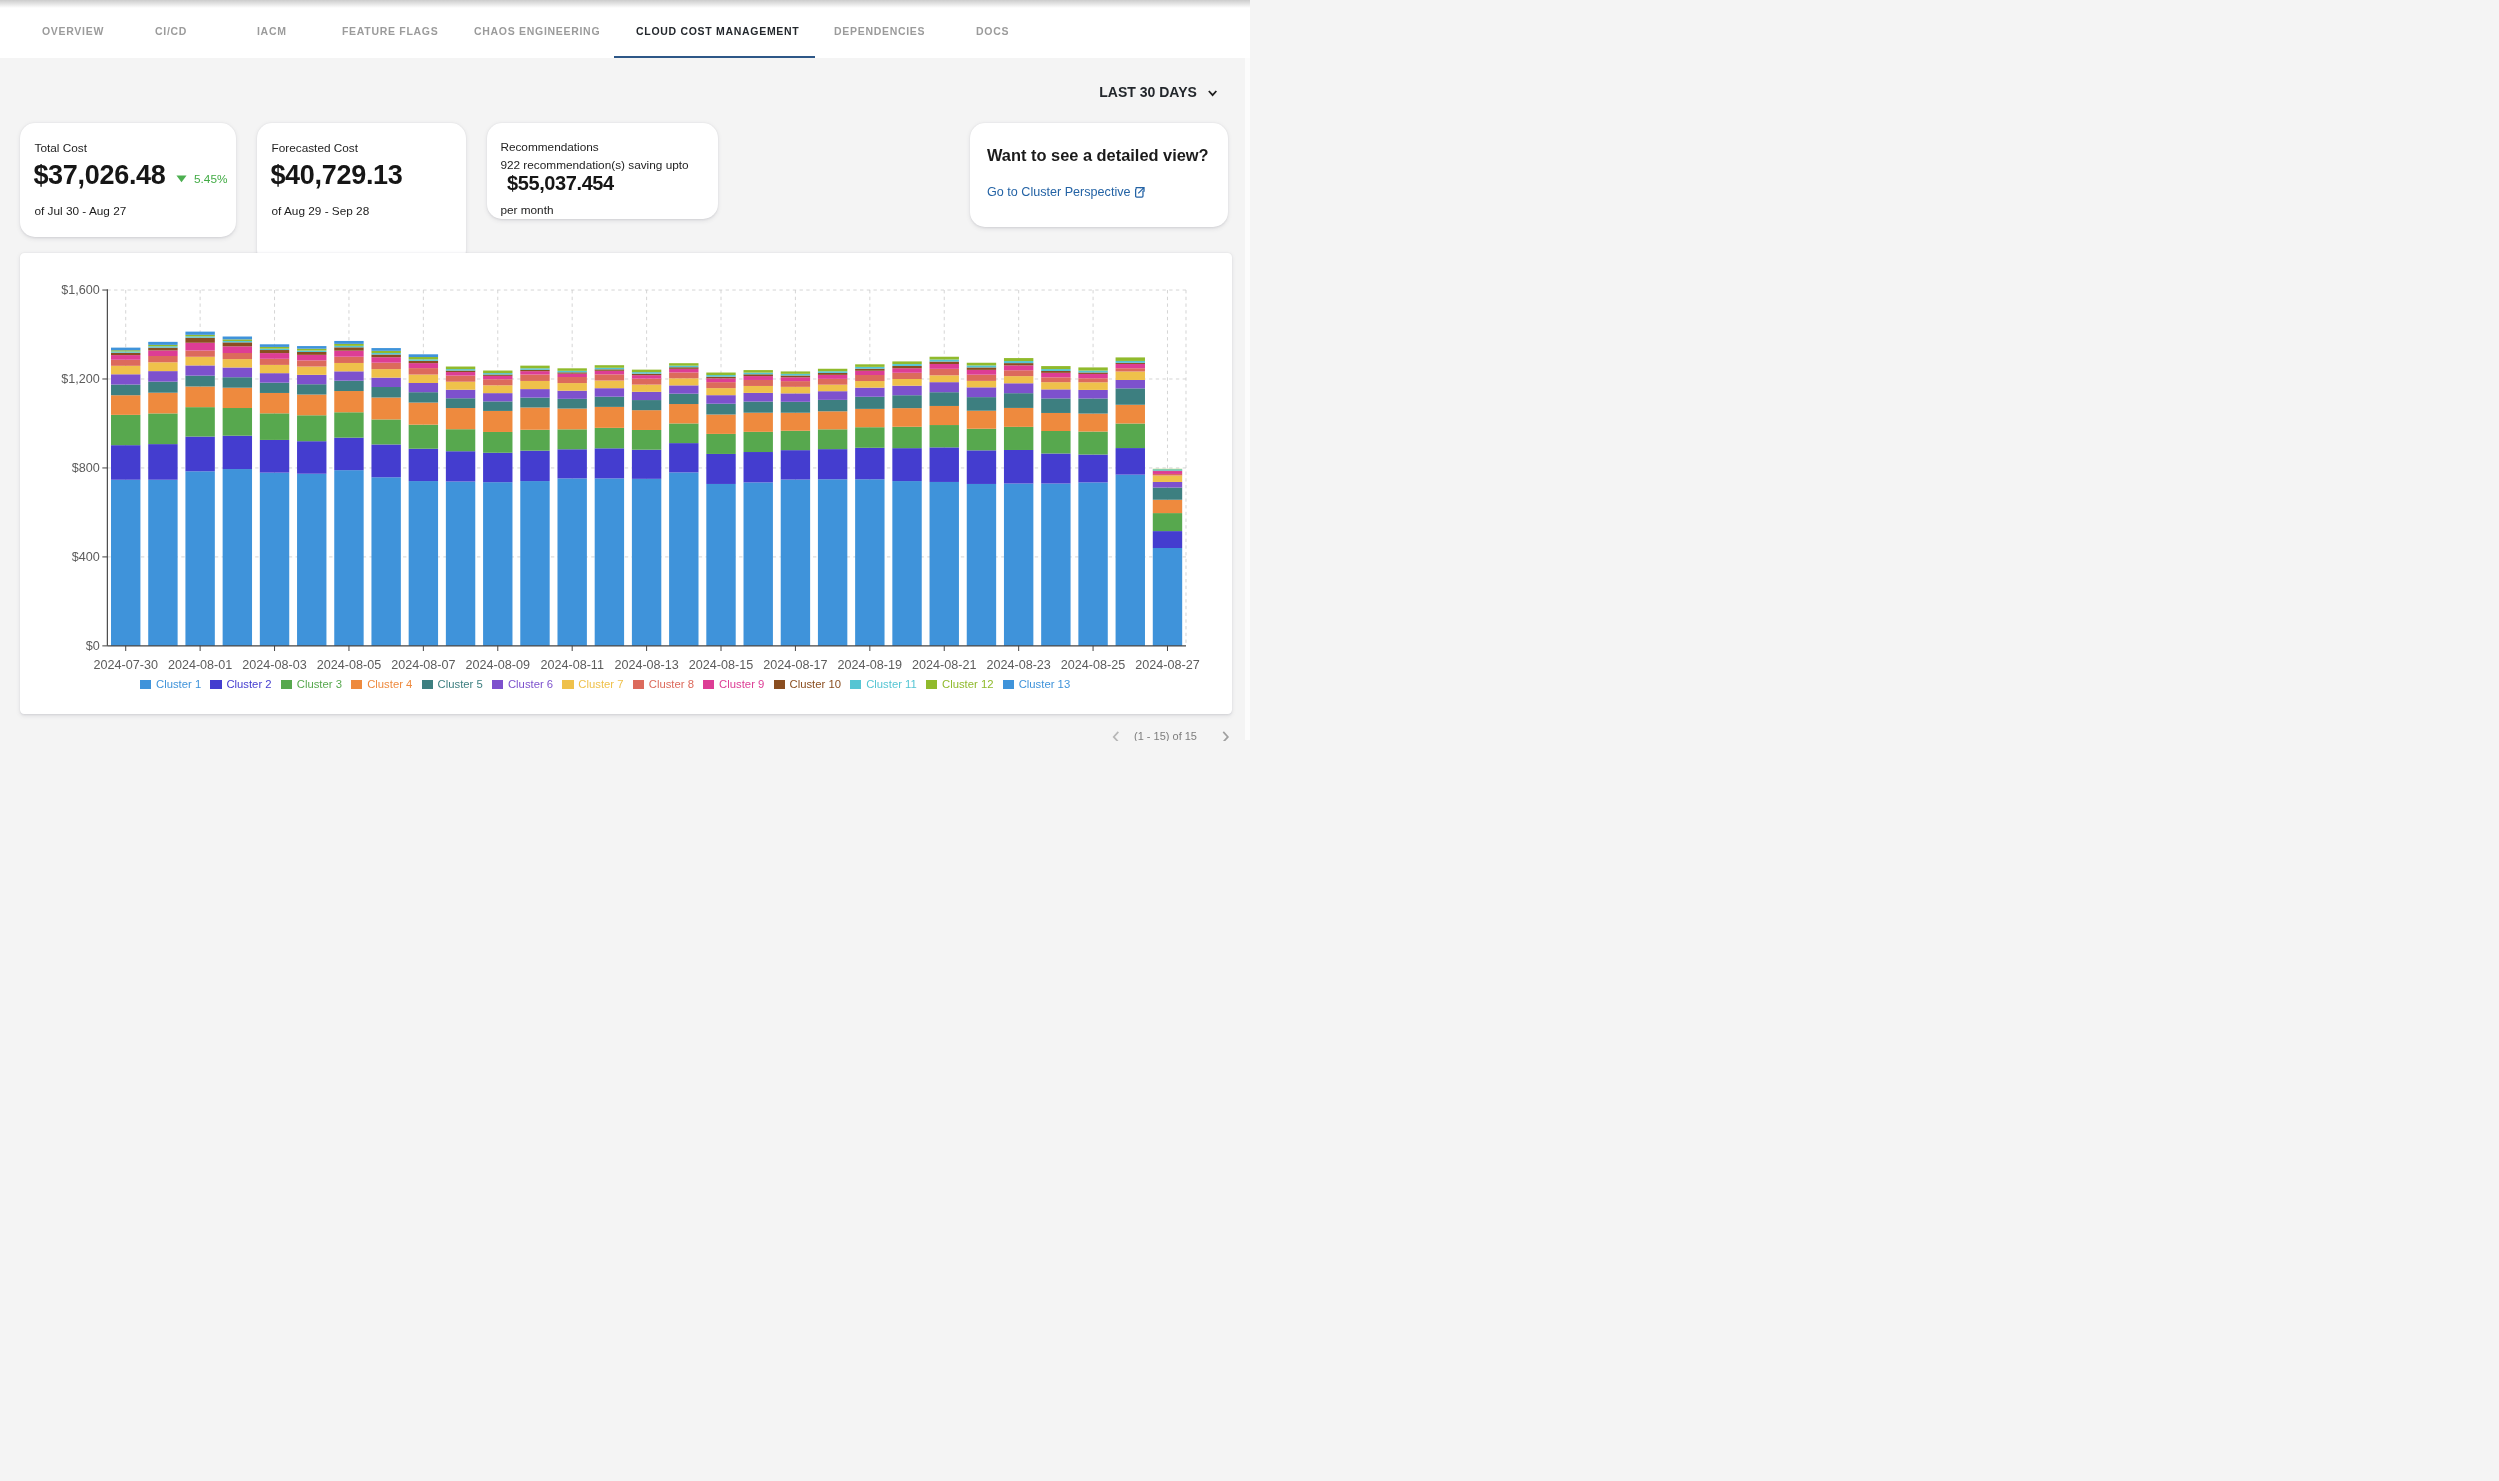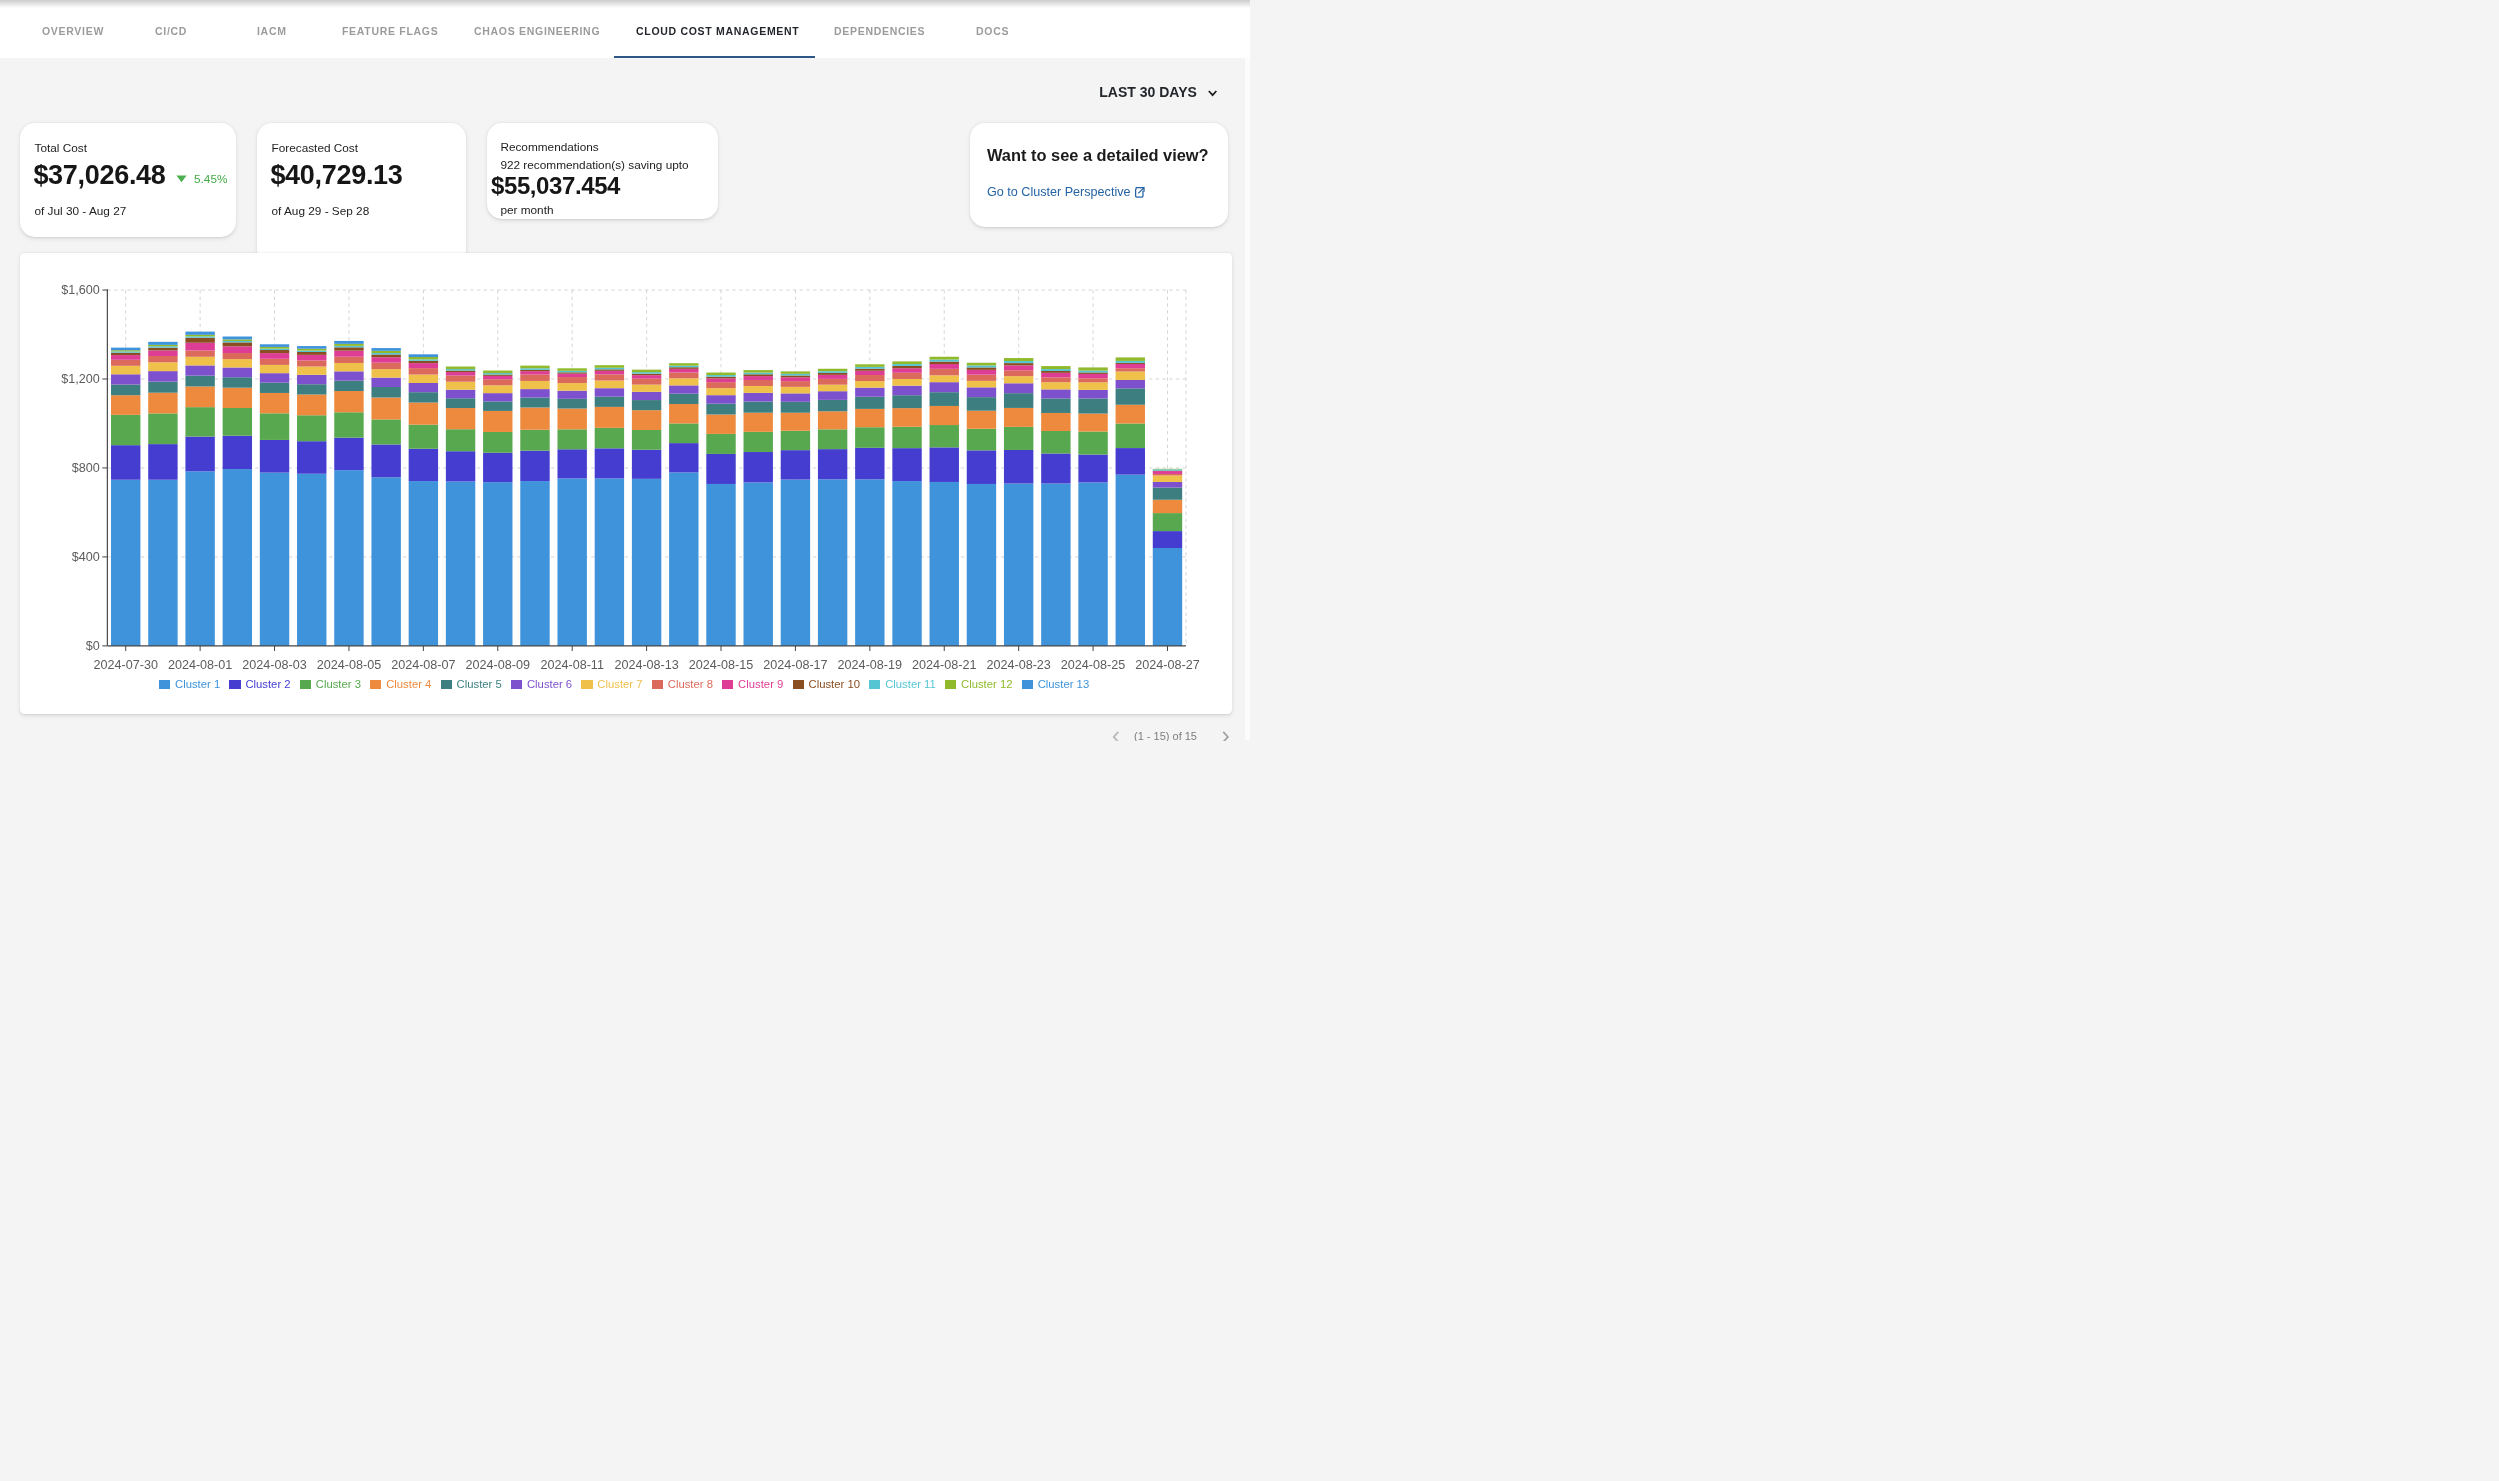--- a/index.html
+++ b/index.html
@@ -6,21 +6,21 @@
 .topshade{position:absolute;left:0;top:0;width:1250px;height:7.6px;background:linear-gradient(to bottom,#c3c3c3,rgba(255,255,255,0));opacity:.85}
 .tab{position:absolute;top:25px;font-size:10.5px;font-weight:bold;letter-spacing:0.7px;color:#9b9b9b;white-space:nowrap}
 .tab.act{color:#23272c}
 .underline{position:absolute;left:614px;top:56px;width:201px;height:2.3px;background:#2d5787}
 .range{position:absolute;top:84px;right:33px;font-size:14px;font-weight:bold;letter-spacing:0;color:#23272c}
 .card{position:absolute;background:#fff;border-radius:15px;box-shadow:0 0.8px 1.7px rgba(40,41,61,.08),0 1.7px 4.2px rgba(96,97,112,.14)}
 .ct{font-size:11.8px;color:#1d1d1d}
 .big{font-size:27px;font-weight:bold;color:#161616;letter-spacing:-0.3px;white-space:nowrap}
 .sm{font-size:11.8px;color:#1d1d1d}
 .chartcard{position:absolute;left:19.6px;top:253px;width:1212px;height:461px;background:#fff;border-radius:4.2px;box-shadow:0 0.8px 1.7px rgba(40,41,61,.08),0 1.7px 4.2px rgba(96,97,112,.14)}
-.legend{position:absolute;left:159px;top:678px;display:flex;align-items:flex-end}
+.legend{position:absolute;left:140px;top:678px;display:flex;align-items:flex-end}
 .li{display:flex;align-items:center;margin-right:9.2px}
 .sw{display:inline-block;width:11.3px;height:9px;margin-right:4.7px}
 .lt{font-size:11.3px}
 .pag{position:absolute;top:729px;left:1112px;width:134px;height:15px;font-size:11px;color:#7d7d7d}
 .rstrip{position:absolute;right:0;top:58px;width:4.6px;height:682px;background:#fcfcfc}
 </style></head>
 <body>
 <div class="nav"></div>
 <div class="topshade"></div>
 <span class="tab" style="left:42px">OVERVIEW</span>
@@ -46,21 +46,21 @@
   <div class="sm" style="position:absolute;left:14.5px;top:81px">of Jul 30 - Aug 27</div>
 </div>
 <div class="card" style="left:257px;top:123px;width:209px;height:142px">
   <div class="ct" style="position:absolute;left:14.5px;top:18px">Forecasted Cost</div>
   <div class="big" style="position:absolute;left:13.4px;top:37px">$40,729.13</div>
   <div class="sm" style="position:absolute;left:14.5px;top:81px">of Aug 29 - Sep 28</div>
 </div>
 <div class="card" style="left:487px;top:123px;width:231px;height:96px">
   <div class="ct" style="position:absolute;left:13.4px;top:17px">Recommendations</div>
   <div class="sm" style="position:absolute;left:13.4px;top:35px">922 recommendation(s) saving upto</div>
-  <div class="big" style="position:absolute;left:4px;top:49px;font-size:24px;letter-spacing:-0.4px">$55,037.454</div>
+  <div class="big" style="position:absolute;left:20px;top:49px;font-size:20px;letter-spacing:-0.4px">$55,037.454</div>
   <div class="sm" style="position:absolute;left:13.4px;top:80px">per month</div>
 </div>
 <div class="card" style="left:970px;top:123px;width:258px;height:104px">
   <div style="position:absolute;left:17px;top:23px;font-size:16.4px;font-weight:bold;color:#1b1b1b;white-space:nowrap">Want to see a detailed view?</div>
   <div style="position:absolute;left:17px;top:62px;font-size:12.6px;color:#2463a5;white-space:nowrap">Go to Cluster Perspective</div>
   <svg width="12.6" height="12.6" viewBox="0 0 24 24" style="position:absolute;left:163px;top:63px">
       <path d="M5 3 h10 M19 9 v10 a2 2 0 0 1 -2 2 H7 a2 2 0 0 1 -2 -2 V7 a2 2 0 0 1 2 -2" fill="none" stroke="#2463a5" stroke-width="2.4"></path>
       <path d="M10 14 L20 4 M13 3 h8 v8" fill="none" stroke="#2463a5" stroke-width="2.4"></path>
     </svg>
 </div>

